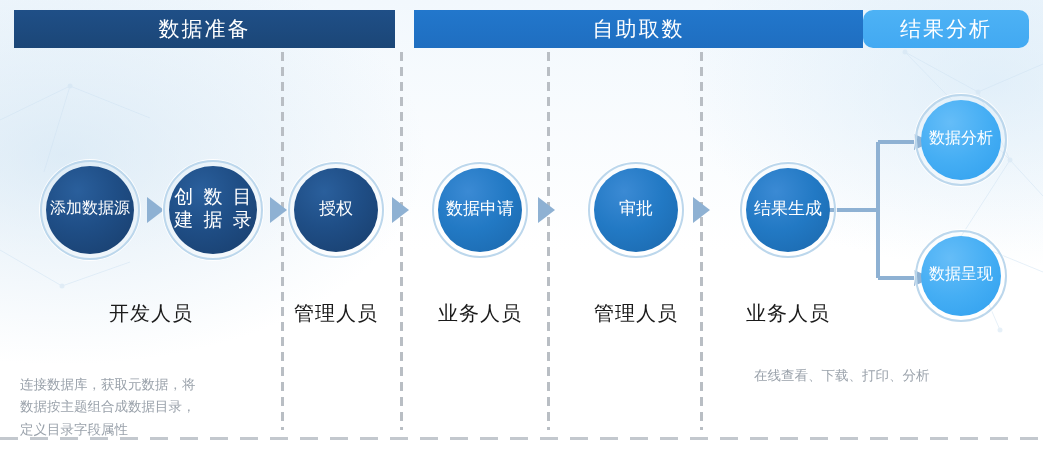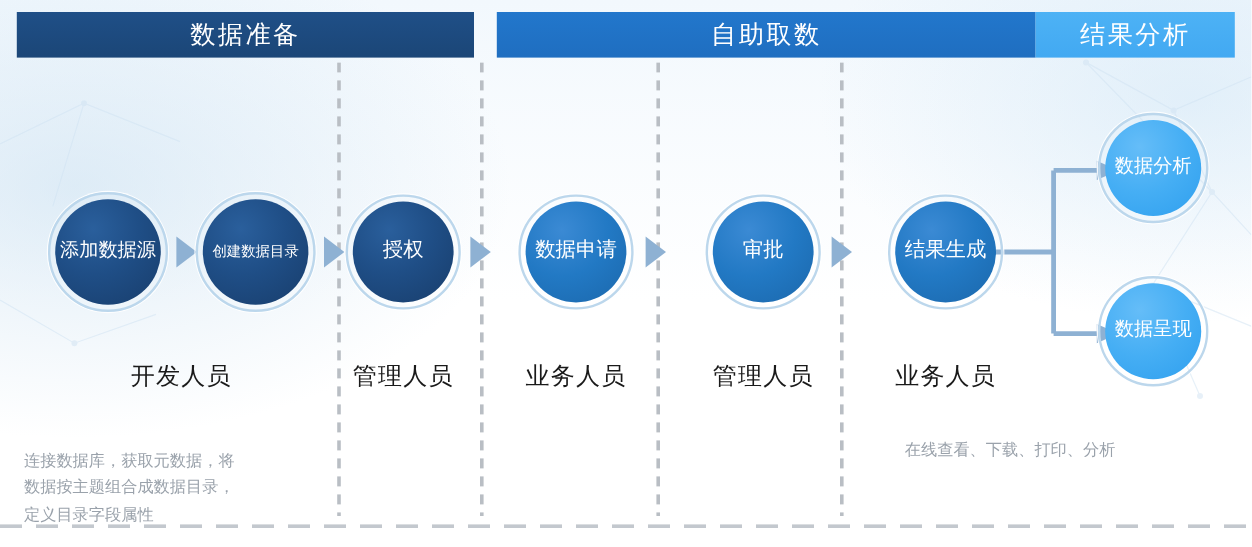--- a/index.html
+++ b/index.html
@@ -22,21 +22,21 @@
 
   
   .band{position:absolute;left:14px;top:10px;height:38px;width:1015px;display:flex;}
   .band-seg{
     display:flex;align-items:center;justify-content:center;
     color:#ffffff;font-size:21px;letter-spacing:2px;
     font-family:"DejaVu Sans","Liberation Sans",sans-serif;
   }
   .seg-prep{width:386px;background:linear-gradient(180deg,#1f4f87 0%,#1b4677 100%);}
   .seg-self{width:455px;background:linear-gradient(180deg,#2277cc 0%,#1f6ec0 100%);margin-left:19px;}
-  .seg-res {width:168px;background:linear-gradient(180deg,#4db2f5 0%,#42a9f2 100%);}
+  .seg-res {width:168px;background:linear-gradient(180deg,#4db2f5 0%,#42a9f2 100%);border-radius:10px;}
 
   
   .vdiv{
     position:absolute;top:52px;height:378px;width:3px;
     background-image:linear-gradient(#b9bec4 58%,rgba(255,255,255,0) 0%);
     background-size:3px 15px;background-repeat:repeat-y;
   }
   
   .hdiv{
     position:absolute;left:0;top:437px;height:3px;width:1043px;
@@ -135,21 +135,21 @@
     <div class="disc navy" style="inset:6px;font-size:16px">
         <div>添加</div>
         <div>数据</div>
         <div>源</div>
       </div>
   </div>
   <div class="tri" style="left:147px;top:197px"></div>
 
   <div class="node" style="left:163px;top:160px;width:100px;height:100px">
     <div class="ring" style="inset:0"></div>
-    <div class="disc navy" style="inset:6px;font-size:12px">
+    <div class="disc navy" style="inset:6px;font-size:19px">
         <div>创建</div>
         <div>数据</div>
         <div>目录</div>
       </div>
   </div>
   <div class="tri" style="left:270px;top:197px"></div>
 
   <div class="node" style="left:288px;top:162px;width:96px;height:96px">
     <div class="ring" style="inset:0"></div>
     <div class="disc navy" style="inset:6px;font-size:17px">授权</div>

